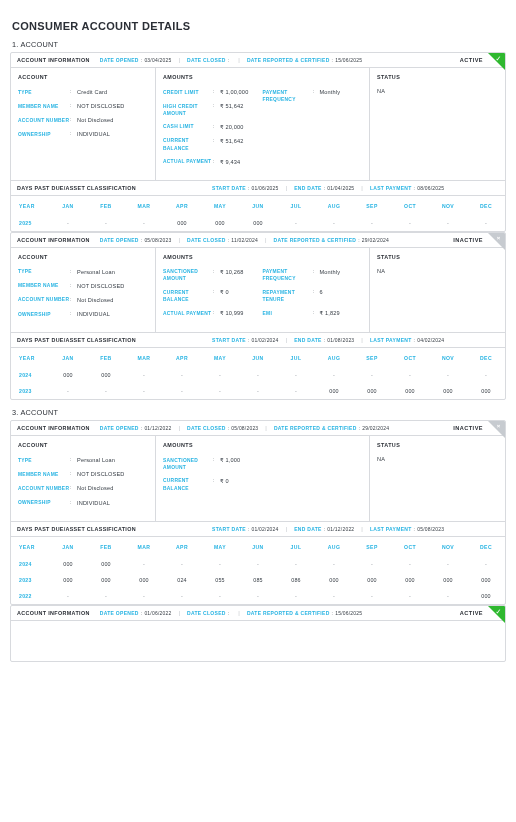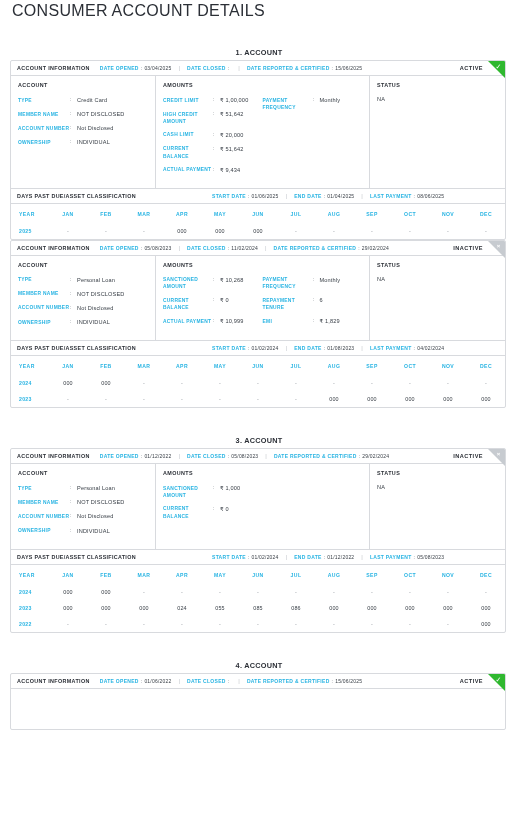--- a/index.html
+++ b/index.html
@@ -9,34 +9,33 @@
   }
   body {
     width: 516px;
     font-family: "Liberation Sans", "DejaVu Sans", sans-serif;
     color: #333a44;
     -webkit-font-smoothing: antialiased;
   }
   .page { width: 516px; padding: 0 10px 6px 10px; }
 
   .page-title {
-    font-size: 16px;
-    font-weight: normal;
+    font-size: 11px;
+    font-weight: bold;
     letter-spacing: 0.3px;
     color: #2b2f36;
-    margin: 2px 0 0 2px;
+    margin: 20px 0 0 2px;
   }
 
   .acct-heading {
     font-size: 7.3px;
-    font-weight: bold;
+    font-weight: normal;
     letter-spacing: 0.25px;
     color: #2b2f36;
-    margin: 28px 0 3px 2px;
-    text-align: center;
+    margin: 8px 0 3px 2px;
   }
 
   .card {
     border: 1px solid #d8dade;
     border-radius: 2px;
     background: #fff;
     position: relative;
     overflow: hidden;
   }
 
@@ -675,21 +674,20 @@
               <td class="dash">-</td>
               <td class="dash">-</td>
               <td class="dash">-</td>
               <td class="dash">-</td>
               <td class="dash">-</td>
               <td>000</td>
             </tr>
           </tbody>
         </table>
       </div>
-      <div class="acct-heading">4. ACCOUNT</div>
       <div class="card">
         <div class="card-head">
           <span class="head-title">ACCOUNT INFORMATION</span>
           <span class="hdate">
             <span class="lbl">DATE OPENED</span>
             <span class="sep">:</span>
             <span class="val">01/06/2022</span>
           </span>
           <span class="pipe">|</span>
           <span class="hdate">

